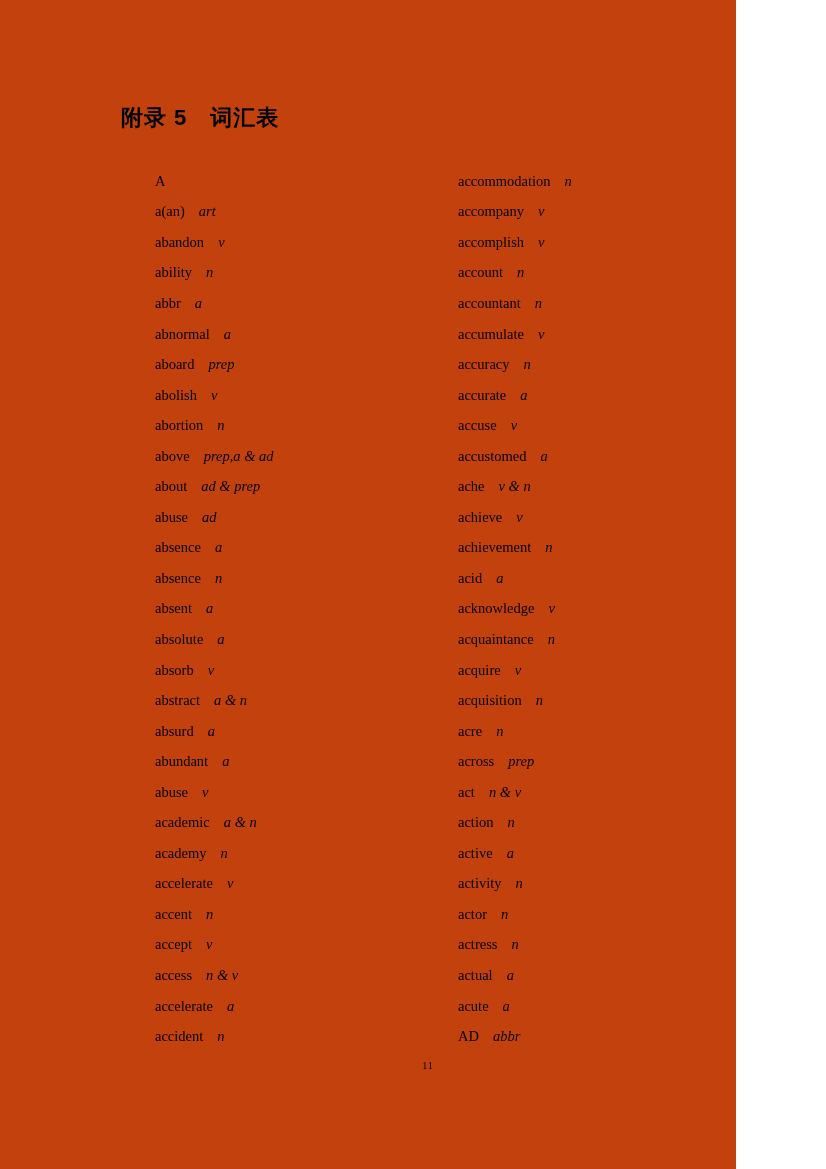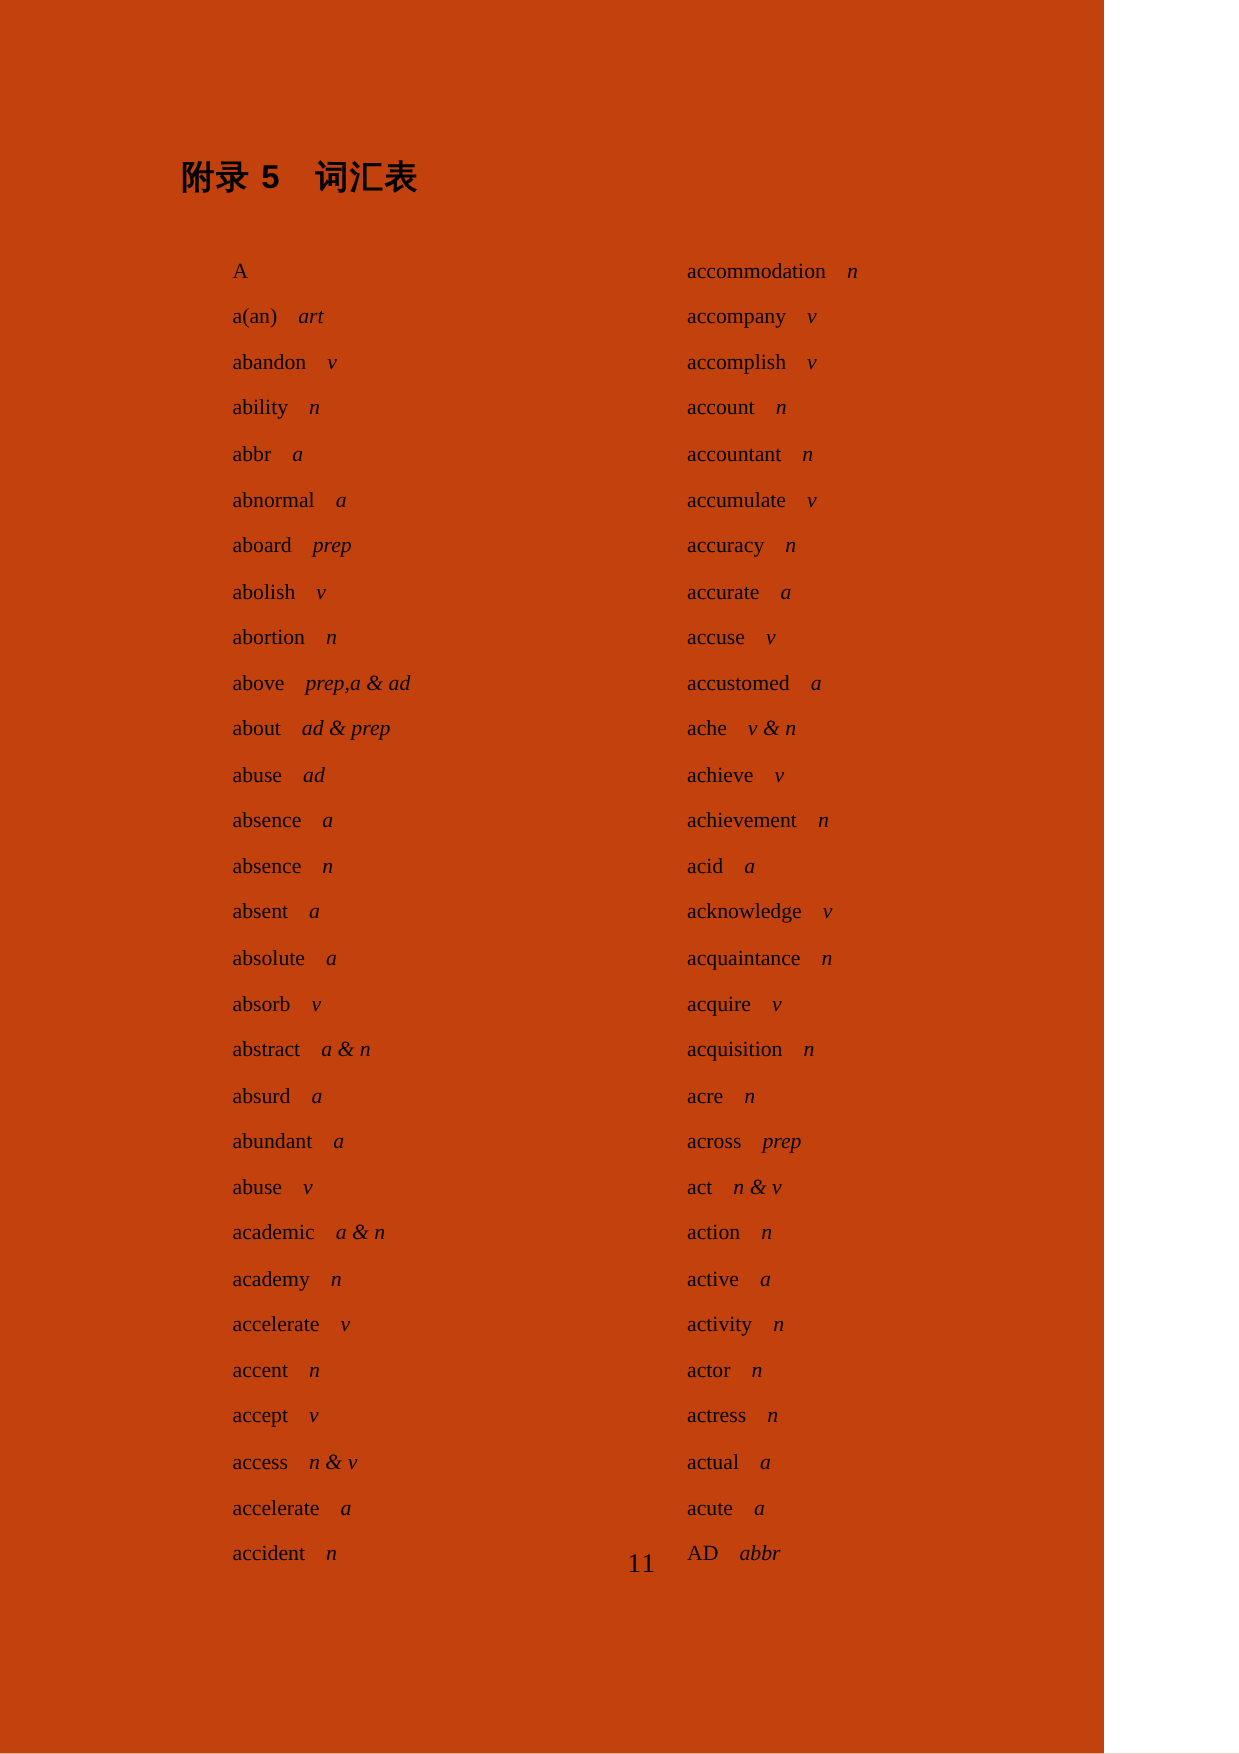--- a/index.html
+++ b/index.html
@@ -51,25 +51,25 @@
   .pos {
     font-family: "Liberation Serif", serif;
     font-size: 14.5px;
     font-style: italic;
     margin-left: 14px;
     color: #000000;
     white-space: pre;
   }
   .page-number {
     position: absolute;
-    top: 1032px;
+    top: 1060px;
     left: 428px;
     transform: translateX(-50%);
     font-family: "Liberation Serif", serif;
-    font-size: 18px;
+    font-size: 10px;
     color: #000000;
     letter-spacing: 1px;
   }
 </style>
 </head>
 <body>
 
 <div class="page">
   <h1 class="doc-title">附录 5　词汇表</h1>
 

